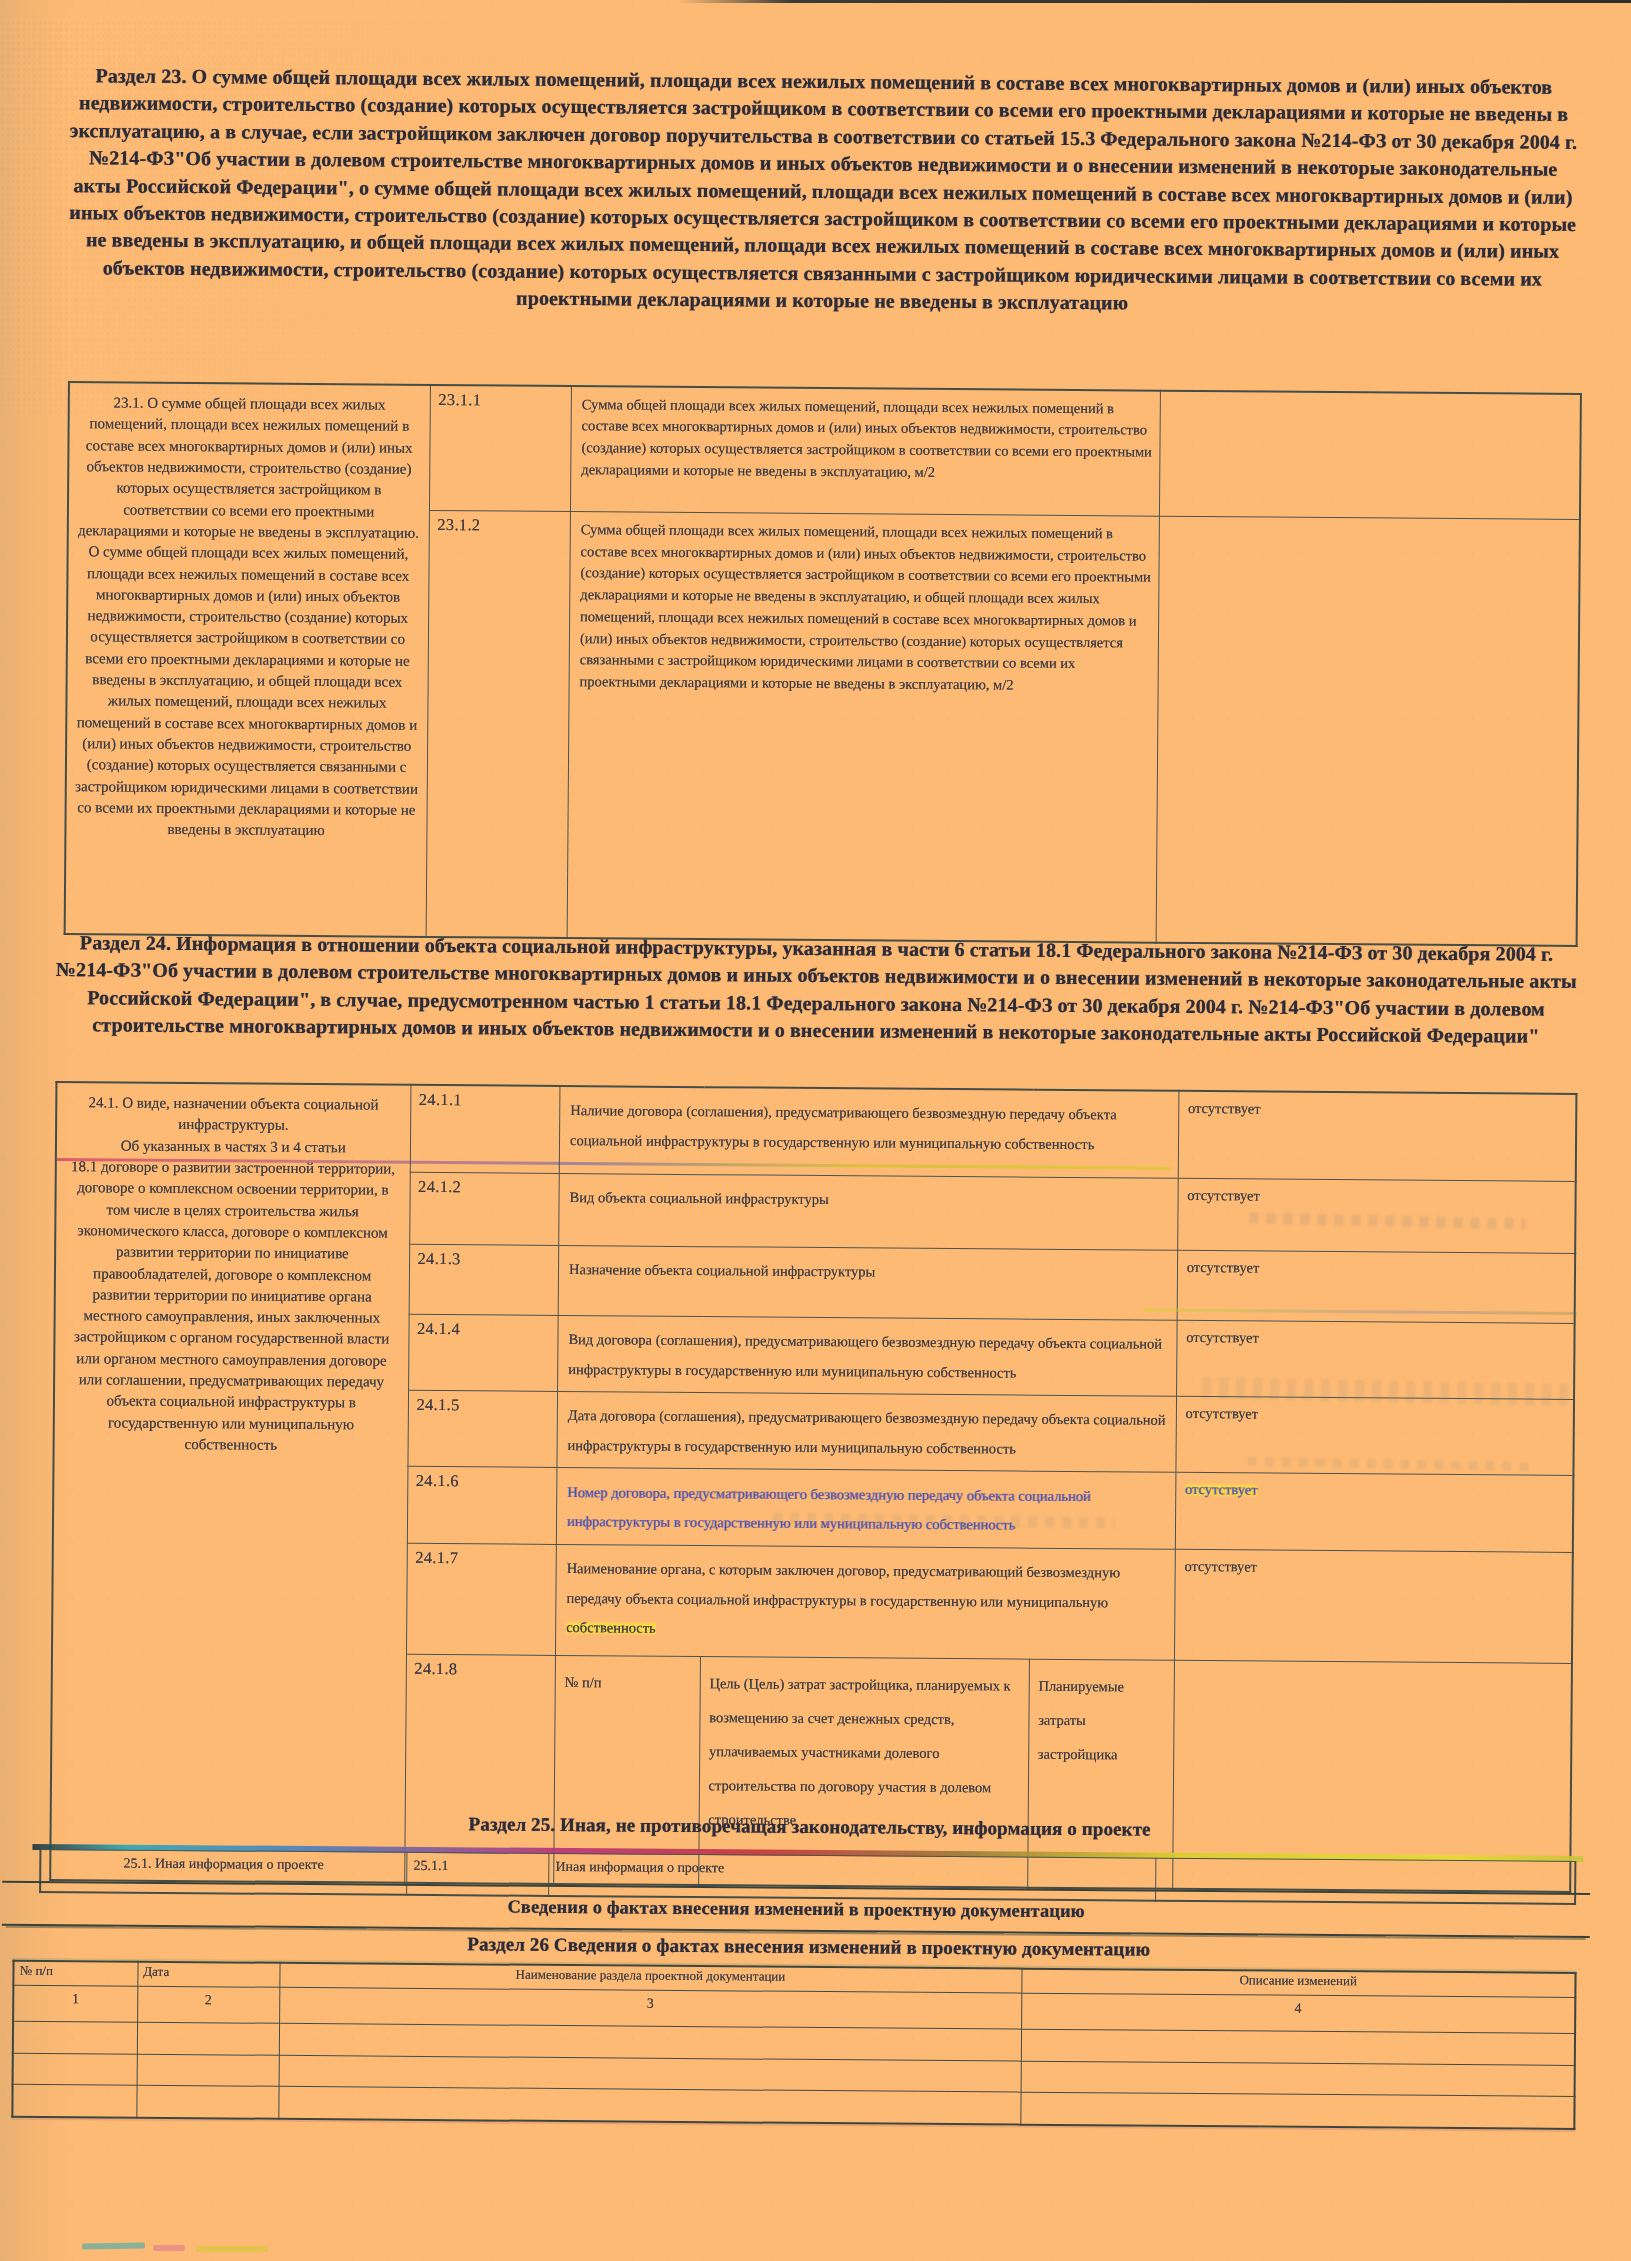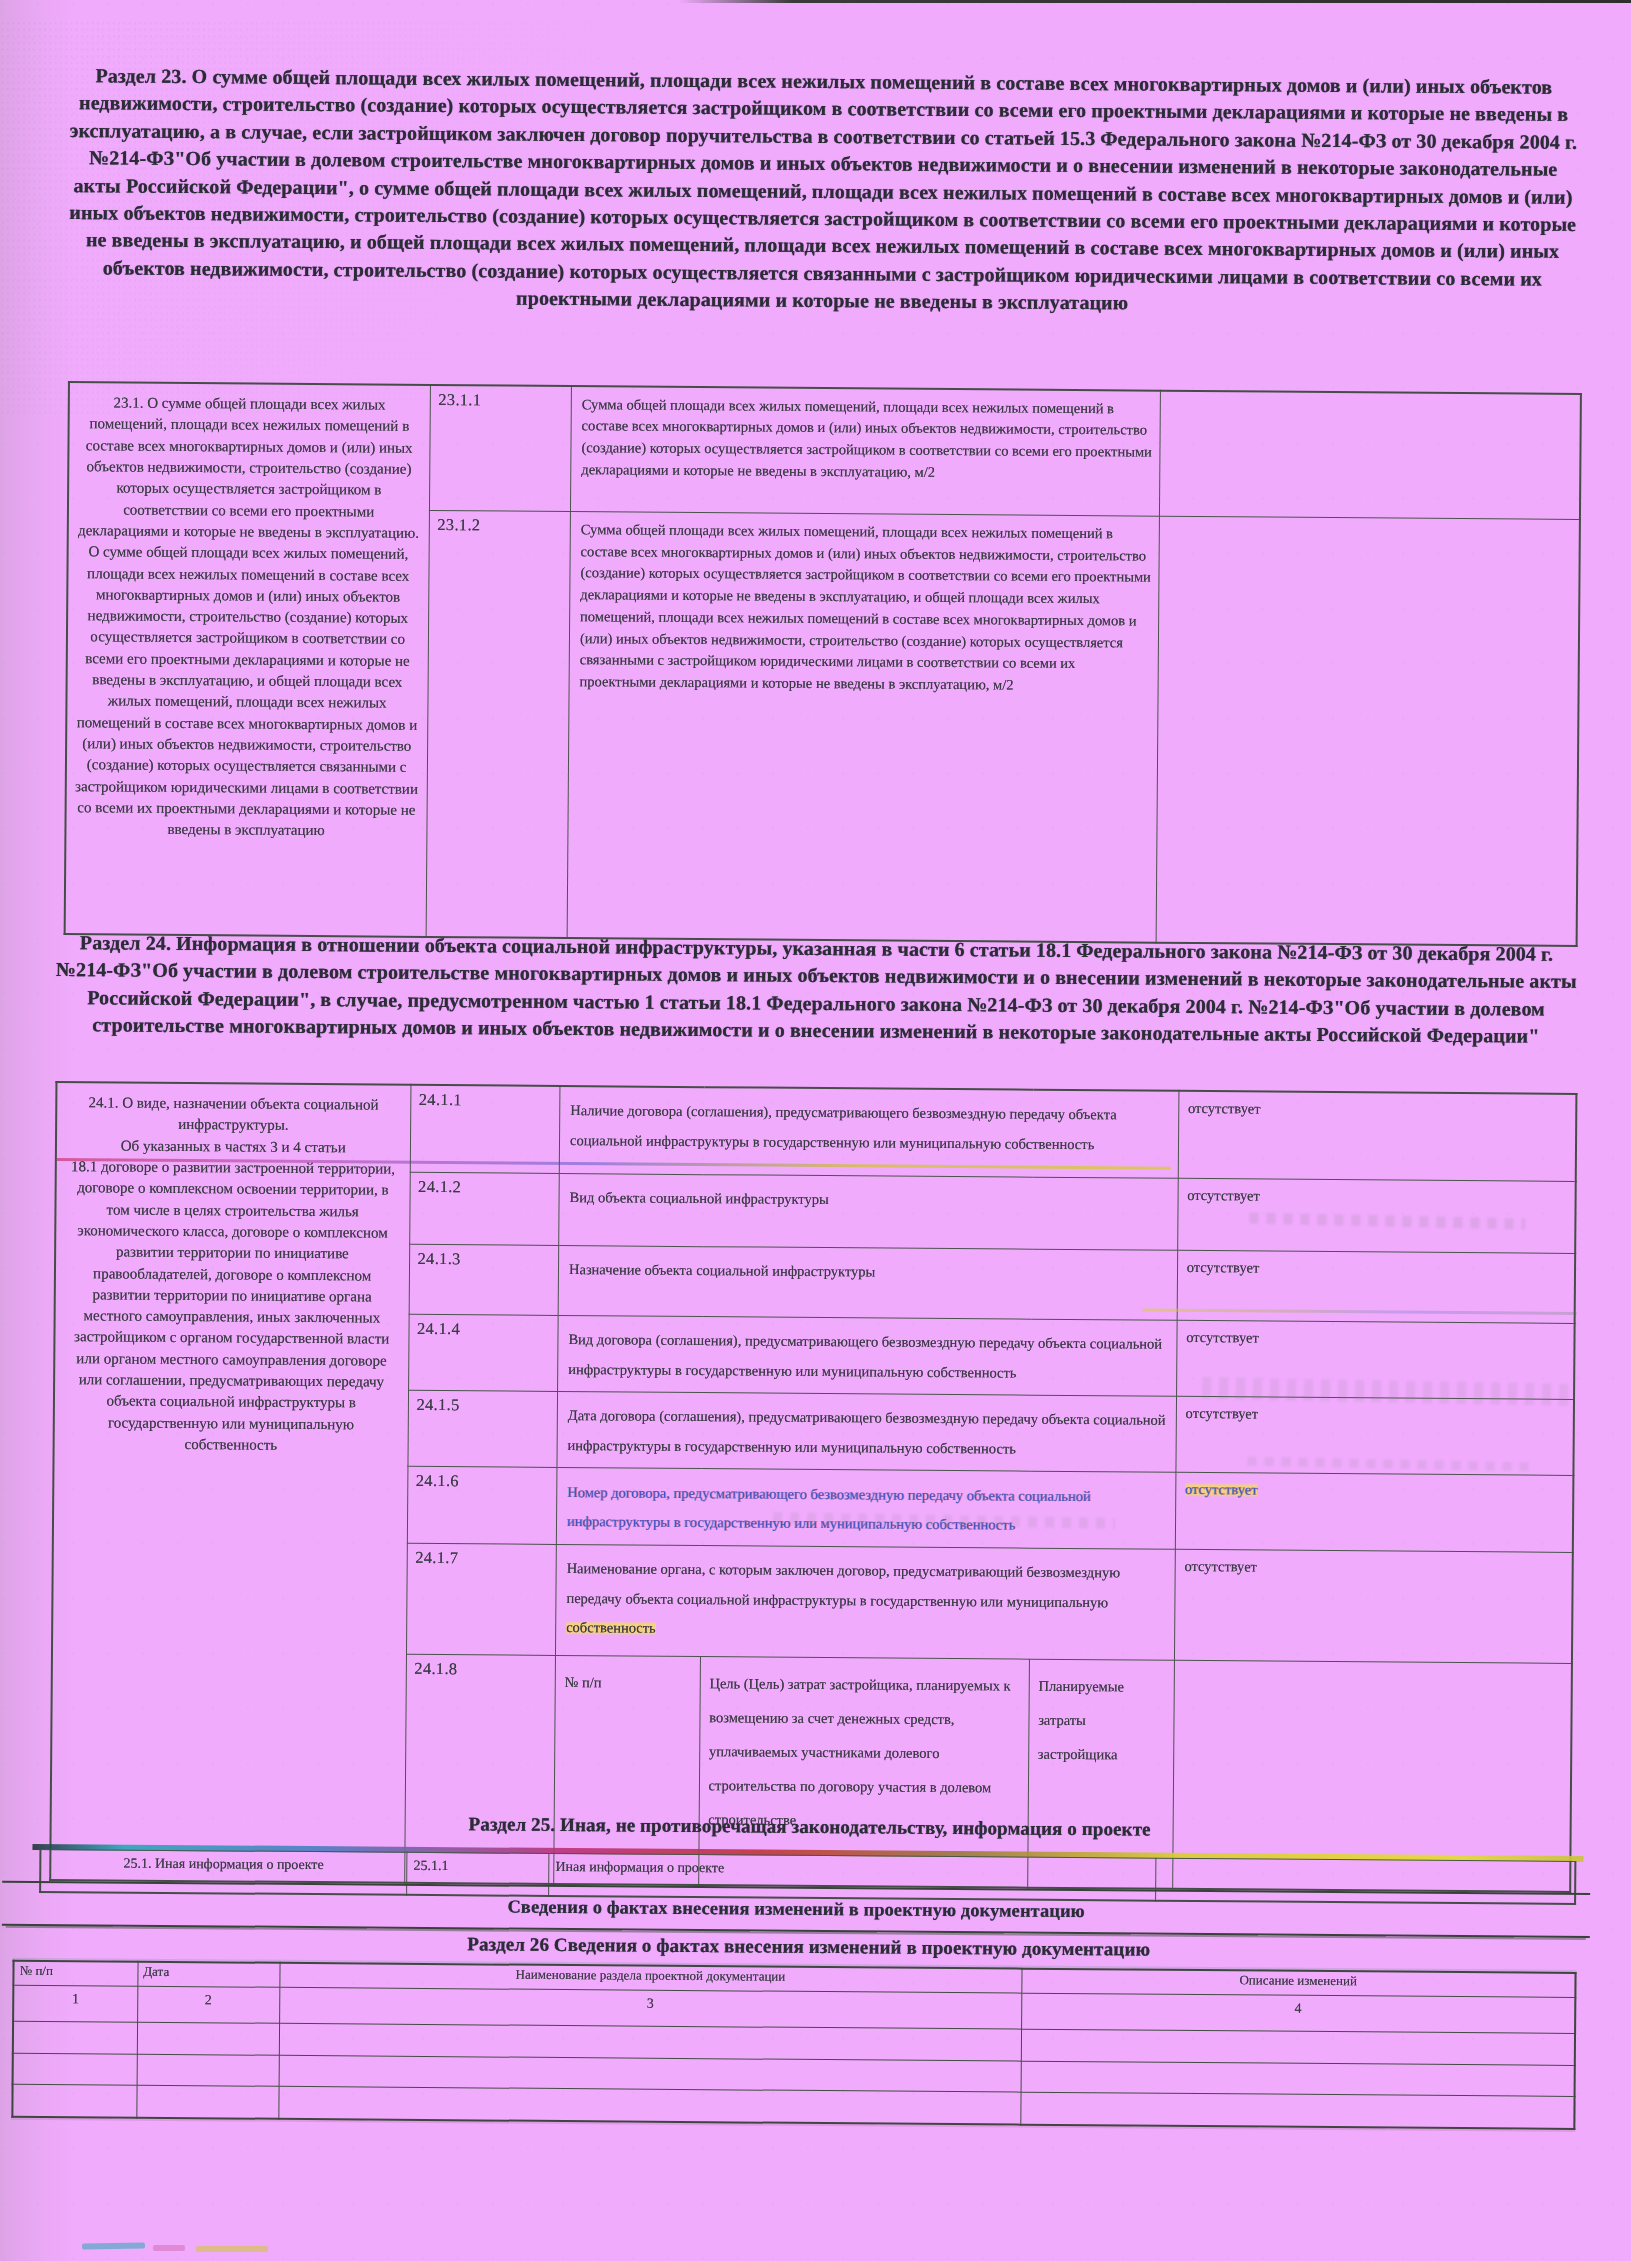--- a/index.html
+++ b/index.html
@@ -1,18 +1,18 @@
 <!DOCTYPE html>
 <html style="font-size:10.5px"><head>
 <meta charset="utf-8">
 <style>
   html,body{margin:0;padding:0;background:#e8e8e6;}
   .sheet{
     position:relative;width:1631px;height:2261px;margin:0 auto;
-    background:#f0abfc;overflow:hidden;
+    background:#fdba74;overflow:hidden;
     font-family:"Liberation Serif","DejaVu Serif",serif;
     color:#3b3b44;
   }
   .grain{position:absolute;inset:0;pointer-events:none;opacity:.06;
     background-image:radial-gradient(rgba(70,70,80,.9) 0.7px,transparent 0.9px),
                      radial-gradient(rgba(90,90,100,.8) 0.7px,transparent 1.1px);
     background-size:64px 40px,35px 55px;background-position:4.6px 7.2px,20.4px 31px;}
   .noise-topleft{position:absolute;left:0;top:20px;width:823px;height:395px;pointer-events:none;
     background-image:radial-gradient(rgba(95,95,108,.55) 0.7px,transparent 1px),
                      radial-gradient(rgba(110,110,122,.45) 0.7px,transparent 0.9px);

